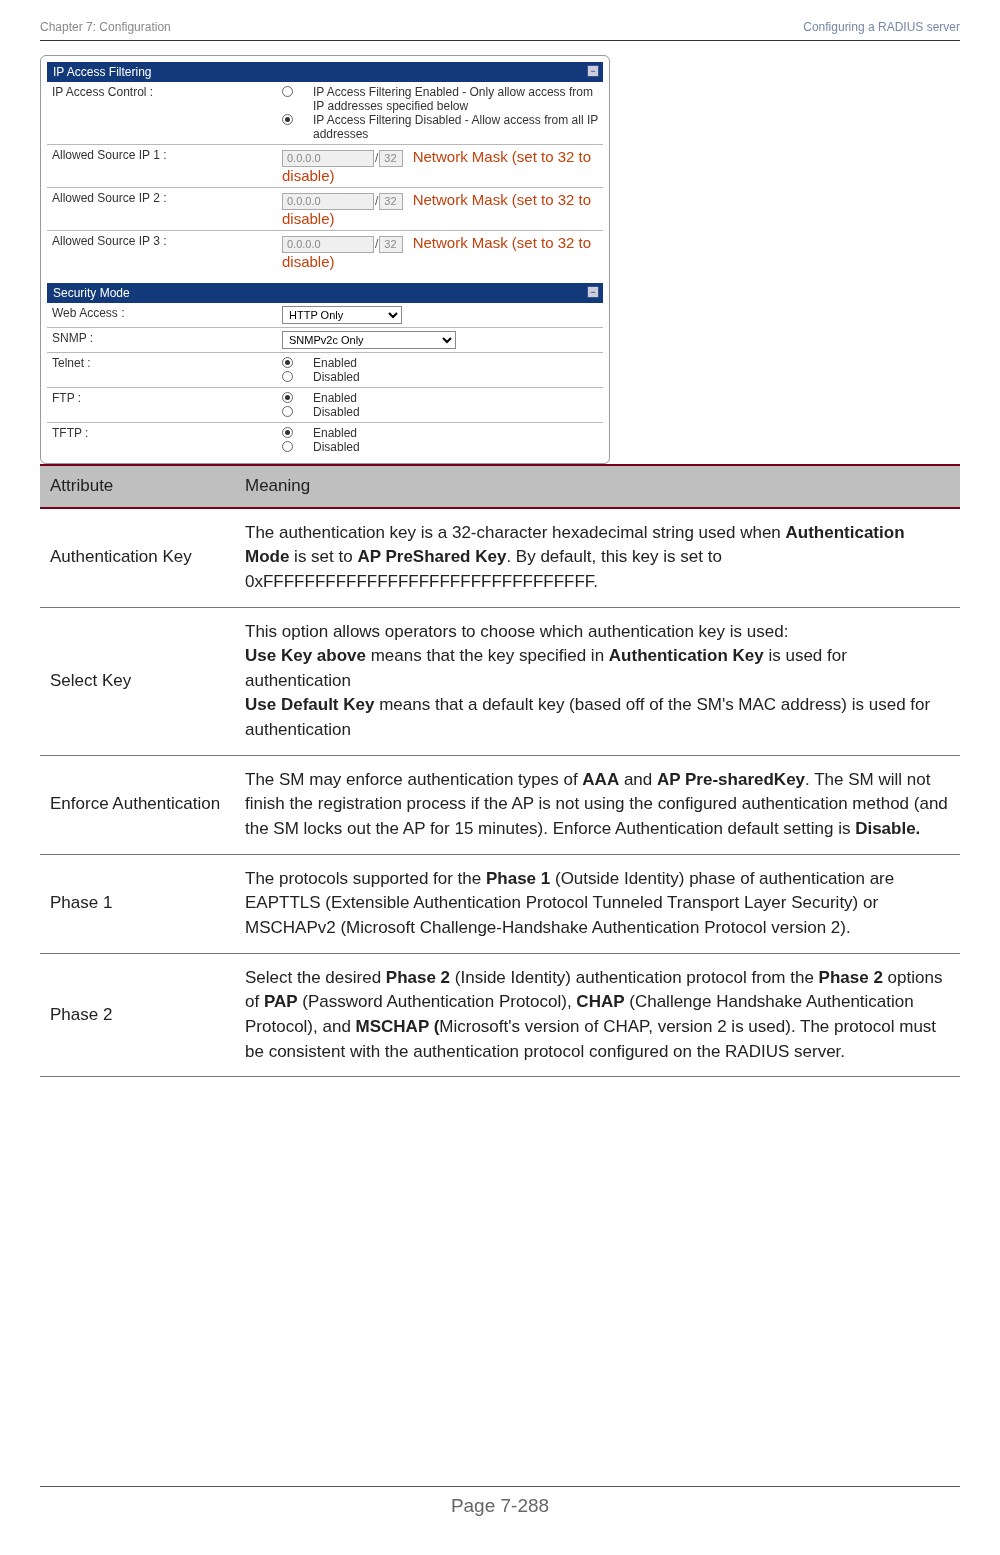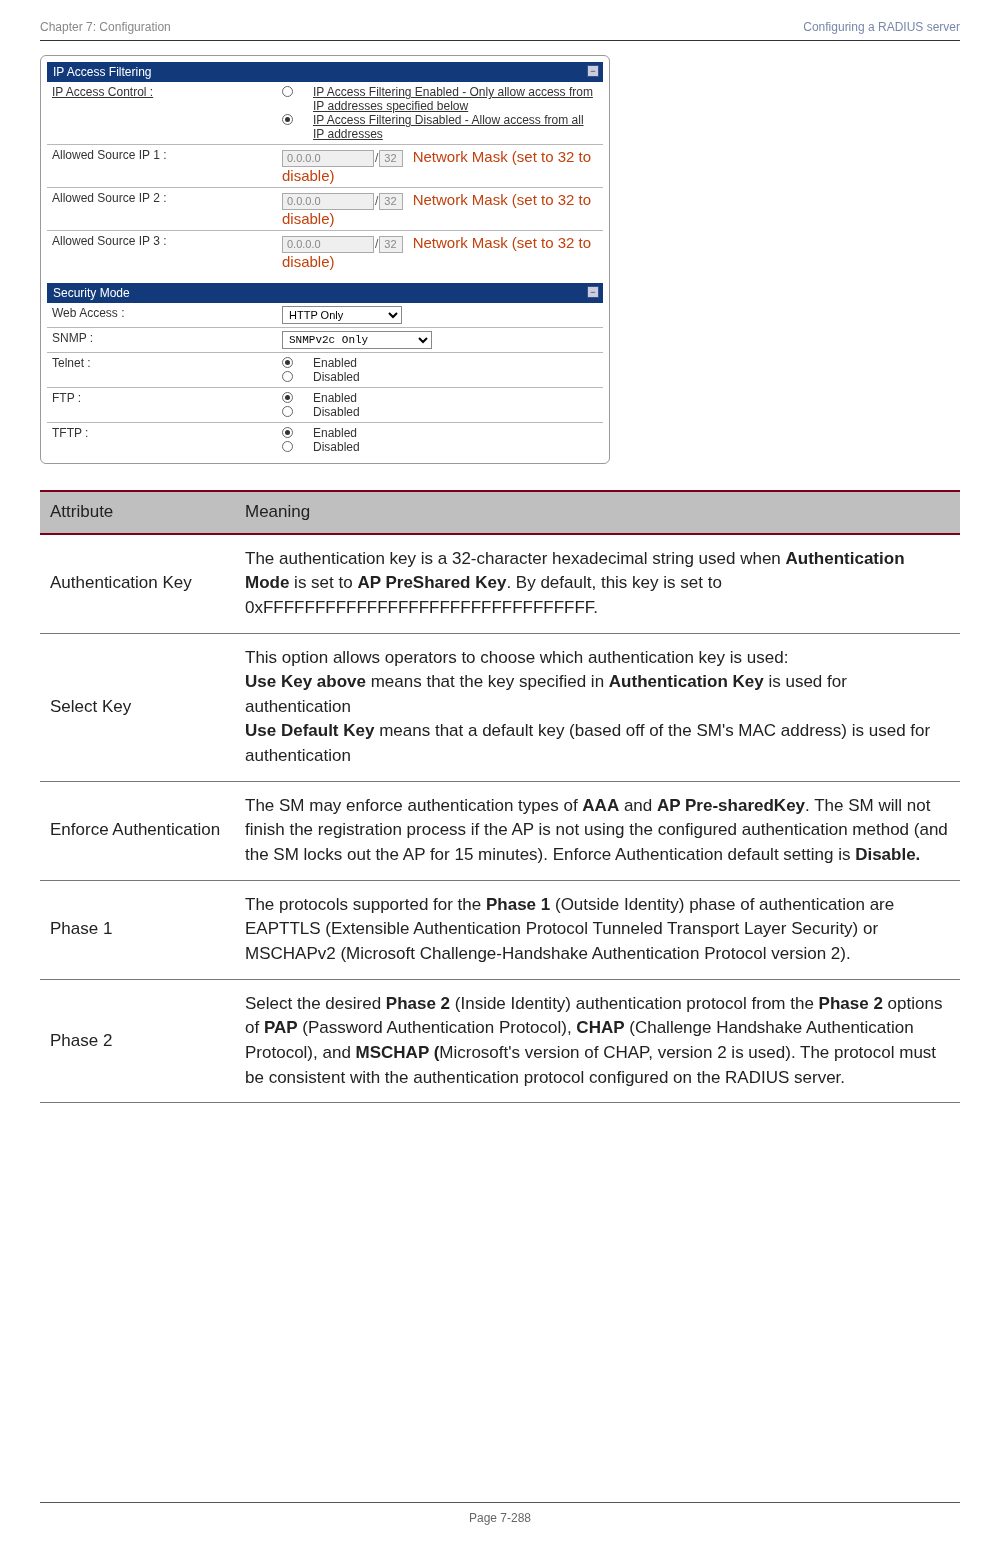--- a/index.html
+++ b/index.html
@@ -29,21 +29,20 @@
     border-top: 1px solid #333;
     margin: 0 0 14px 0;
   }
   .shot {
     width: 570px;
     border: 1px solid #999;
     border-radius: 6px;
     padding: 6px;
     font-size: 12px;
     color: #333;
-    margin-bottom: 26px;
   }
   .panel-head {
     background: #123a7a;
     color: #fff;
     font-size: 12px;
     padding: 3px 6px;
     position: relative;
   }
   .panel-head .mini {
     position: absolute;
@@ -59,21 +58,21 @@
   .ip-table, .sec-table {
     width: 100%;
     border-collapse: collapse;
     font-size: 12px;
   }
   .ip-table td, .sec-table td {
     border-top: 1px solid #b8b8b8;
     padding: 3px 5px;
     vertical-align: top;
   }
-  .ip-table tr:first-child td { border-top: none; text-decoration: underline; }
+  .ip-table tr:first-child td { border-top: none; }
   .ip-row td { border-top: 1px solid #b8b8b8; }
   .field {
     background: #efefef;
     border: 1px solid #aaa;
     padding: 1px 4px;
     color: #888;
     font-size: 11px;
     display: inline-block;
     height: 17px;
     line-height: 13px;
@@ -118,24 +117,24 @@
   .attr-table td {
     border-bottom: 1px solid #777;
     padding: 12px 10px;
     vertical-align: middle;
   }
   .attr-table tr:last-of-type td { border-bottom: 1px solid #777; }
   .attr-name { width: 195px; }
   .b { font-weight: bold; }
   .footer {
     position: absolute;
-    bottom: 30px;
+    bottom: 38px;
     width: calc(100% - 80px);
     text-align: center;
-    font-size: 12px;
+    font-size: 19px;
     color: #666;
   }
   .footer .line {
     border-top: 1px solid #555;
     margin-bottom: 8px;
   }
 </style>
 </head>
 <body>
 
@@ -203,21 +202,21 @@
         <td style="width:230px;border-top:none;">Web Access :</td>
         <td style="border-top:none;">
           <select class="fake" style="width:120px;">
             <option>HTTP Only</option>
           </select>
         </td>
       </tr>
       <tr>
         <td>SNMP :</td>
         <td>
-          <select class="fake" style="width:150px;font-family:Liberation Mono, monospace;">
+          <select class="fake" style="width:174px;">
             <option>SNMPv2c Only</option>
           </select>
         </td>
       </tr>
       <tr>
         <td>Telnet :</td>
         <td>
           <div class="radio-row">
                 <span class="radio on"></span>
                 <span>Enabled</span>

